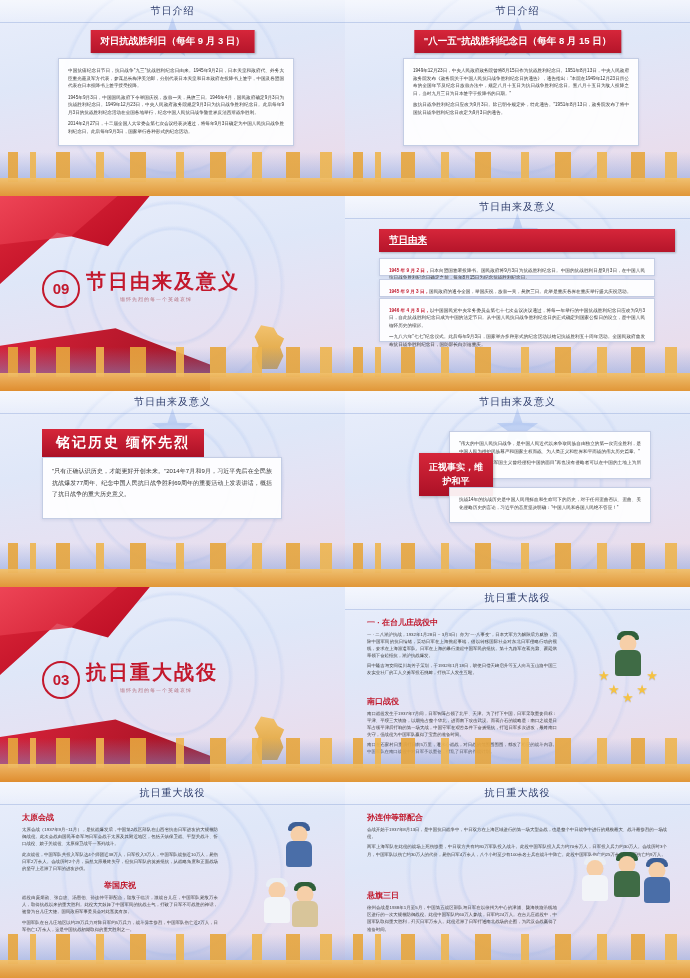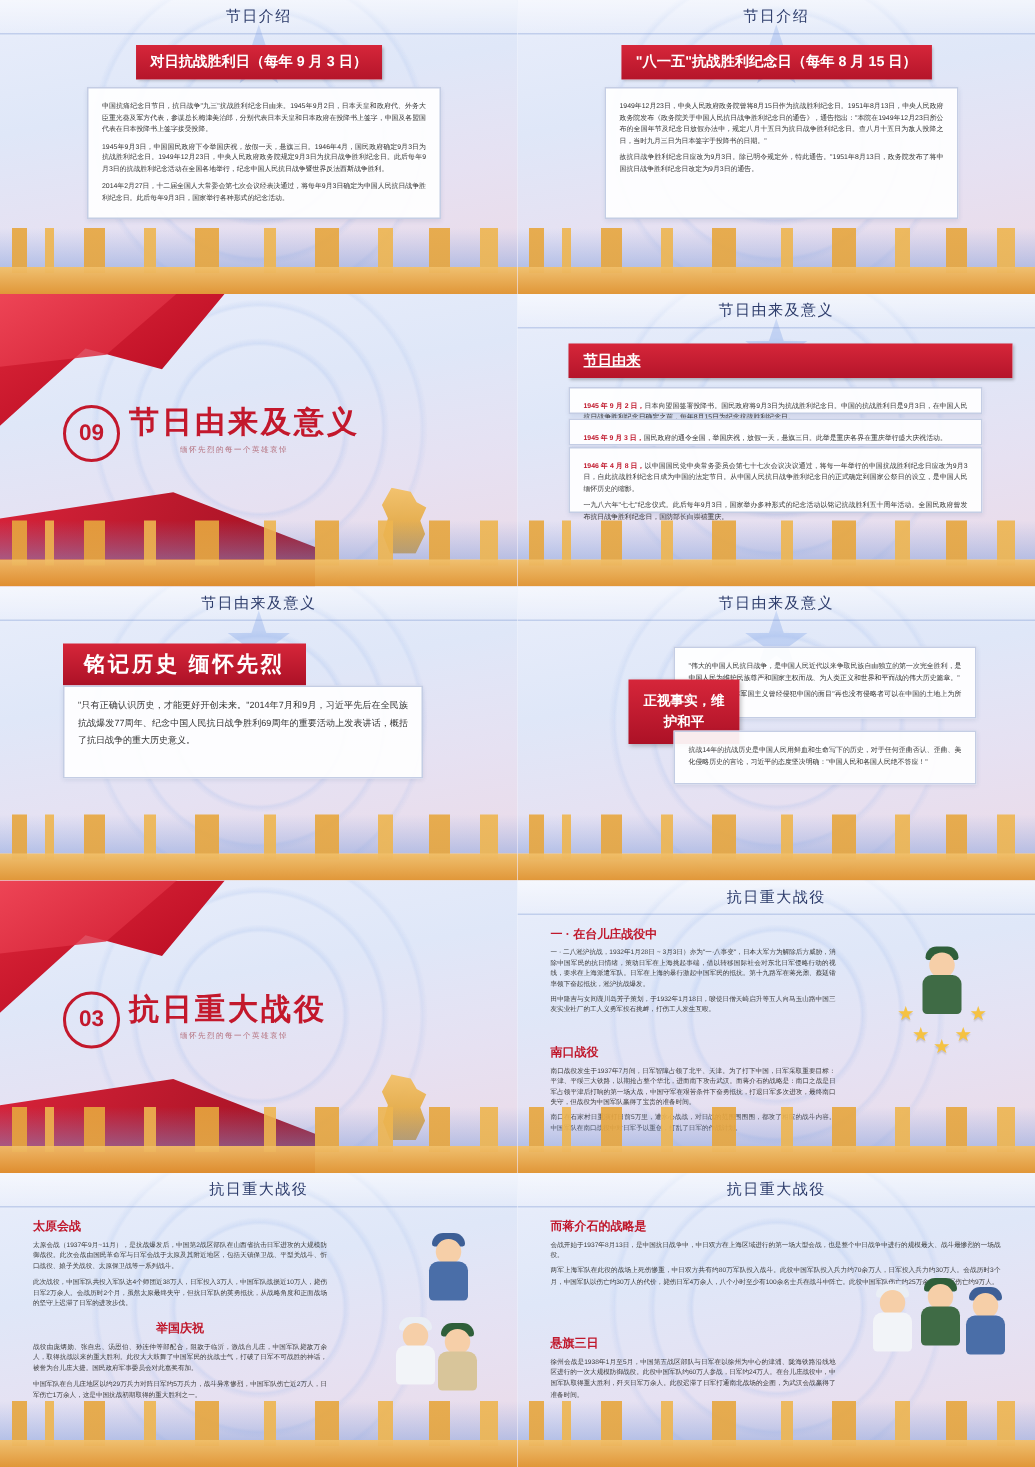--- a/index.html
+++ b/index.html
@@ -383,21 +383,21 @@
     </div>
   </div>
 
   <div class="slide">
     <div class="rings"></div>
     <div class="topbar">
         <div class="bar-line"></div>
       </div>
     <div class="slide-title">抗日重大战役</div>
     <div style="position:absolute;top:30px;left:22px;width:300px;">
-      <p class="sub-head">而蒋介石的战略是</p>
+      <p class="sub-head">孙连仲等部配合</p>
       <div style="font-size:4.4px;line-height:1.6;color:#3a3a3a;text-align:justify;">
         <p style="margin:0 0 3px 0;">会战开始于1937年8月13日，是中国抗日战争中，中日双方在上海区域进行的第一场大型会战，也是整个中日战争中进行的规模最大、战斗最惨烈的一场战役。</p>
         <p style="margin:0;">两军上海军队在此役的战场上死伤惨重，中日双方共有约80万军队投入战斗。此役中国军队投入兵力约70余万人，日军投入兵力约30万人。会战历时3个月，中国军队以伤亡约30万人的代价，毙伤日军4万余人，八个小时至少有100余名士兵在战斗中阵亡。此役中国军队伤亡约25万余人，日军伤亡约9万人。</p>
       </div>
     </div>
     <div style="position:absolute;top:108px;left:22px;width:190px;">
       <p class="sub-head">悬旗三日</p>
       <div style="font-size:4.4px;line-height:1.6;color:#3a3a3a;text-align:justify;">
         <p style="margin:0;">徐州会战是1938年1月至5月，中国第五战区部队与日军在以徐州为中心的津浦、陇海铁路沿线地区进行的一次大规模防御战役。此役中国军队约60万人参战，日军约24万人。在台儿庄战役中，中国军队取得重大胜利，歼灭日军万余人。此役迟滞了日军打通南北战场的企图，为武汉会战赢得了准备时间。</p>
       </div>

